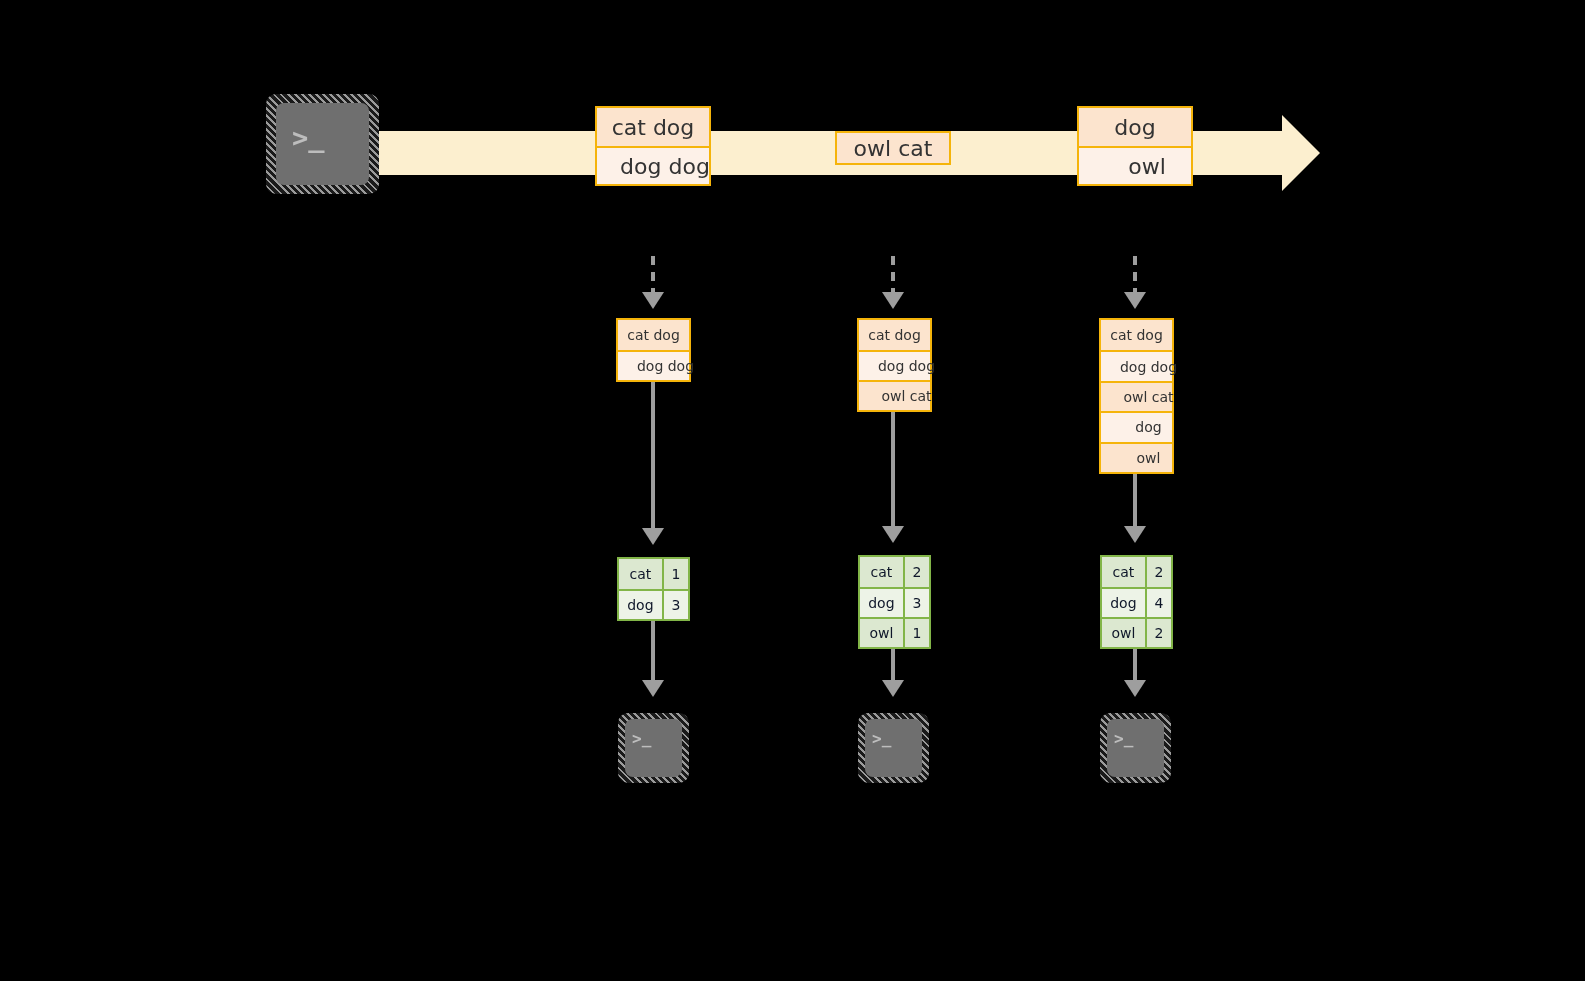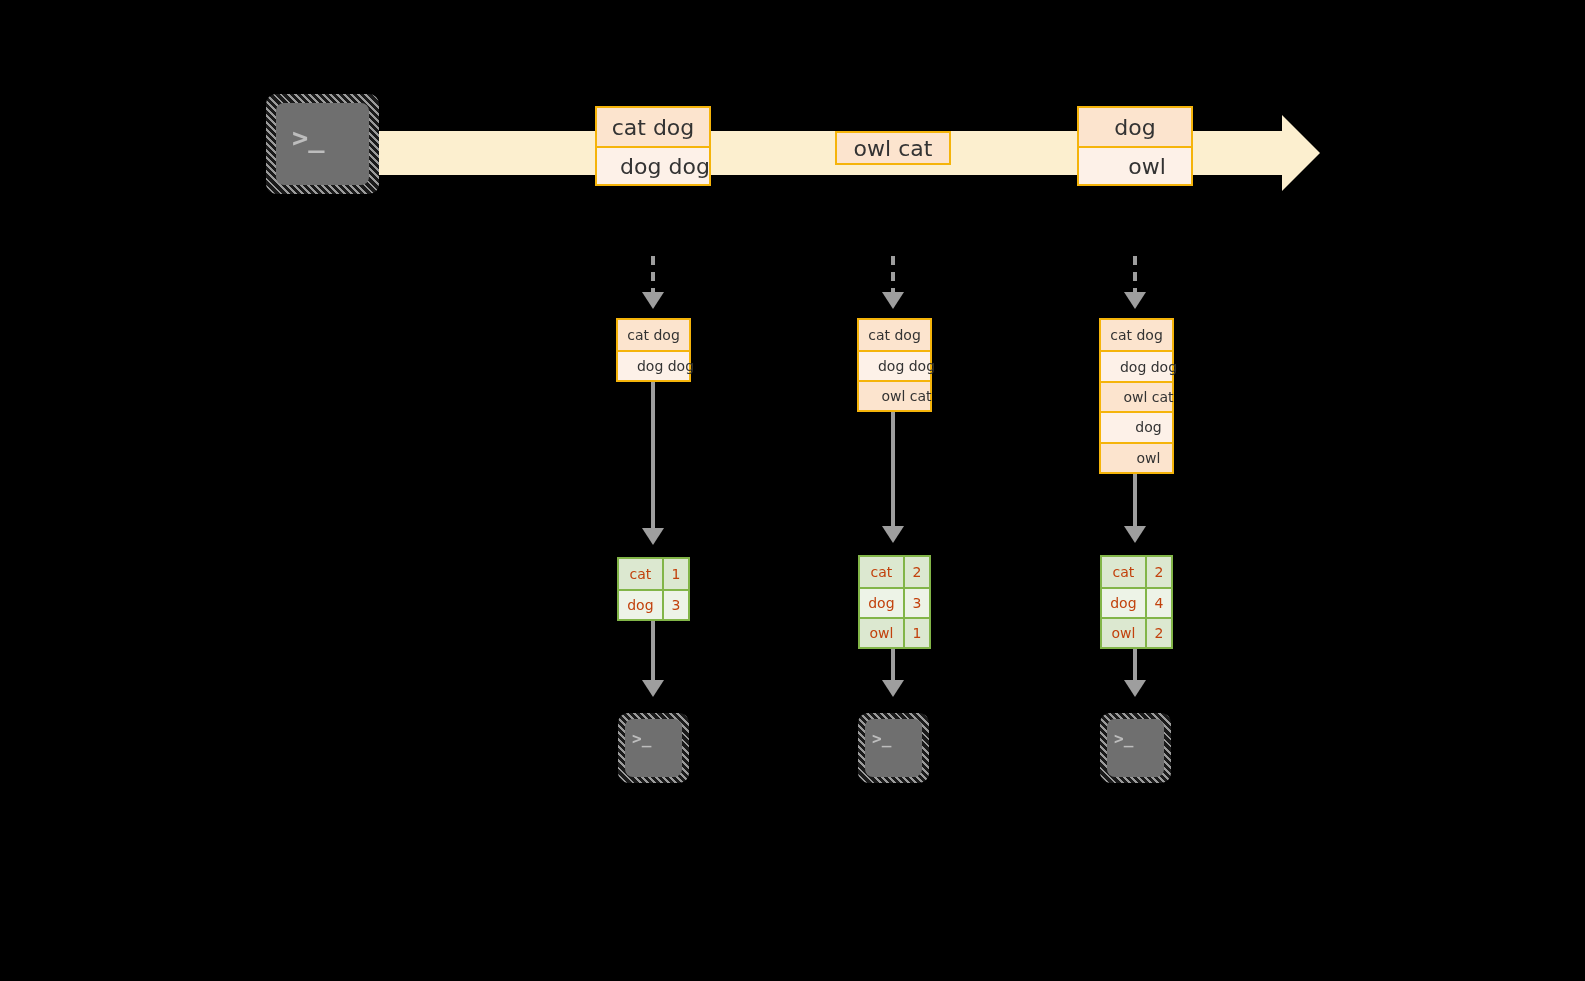--- a/index.html
+++ b/index.html
@@ -30,21 +30,21 @@
       justify-content:center;color:#333;white-space:nowrap;}
   .msgbox .cell + .cell{border-top:2.5px solid #F5B40A;padding-left:24px;}
   .cell.alt{background:#FDF1E8;}
 
   
   .tbl{position:absolute;box-sizing:border-box;border:2.5px solid #82B548;
       background:#DCE8D0;display:flex;flex-direction:column;}
   .tbl .row{display:flex;box-sizing:border-box;}
   .tbl .row + .row{border-top:2.5px solid #82B548;}
   .tbl .k,.tbl .v{box-sizing:border-box;display:flex;align-items:center;
-      justify-content:center;color:#c2410c;white-space:nowrap;}
+      justify-content:center;color:#0f172a;white-space:nowrap;}
   .tbl .v{border-left:2.5px solid #82B548;}
   .tbl .row.alt{background:#EDF3E7;}
 
   
   .ar-line{position:absolute;background:#9e9e9e;}
   .ar-dash{position:absolute;
       background:repeating-linear-gradient(to bottom,#9e9e9e 0 9px,transparent 9px 16px);}
   .ar-head{position:absolute;width:0;height:0;
       border-left:11px solid transparent;border-right:11px solid transparent;
       border-top:17px solid #9e9e9e;}

